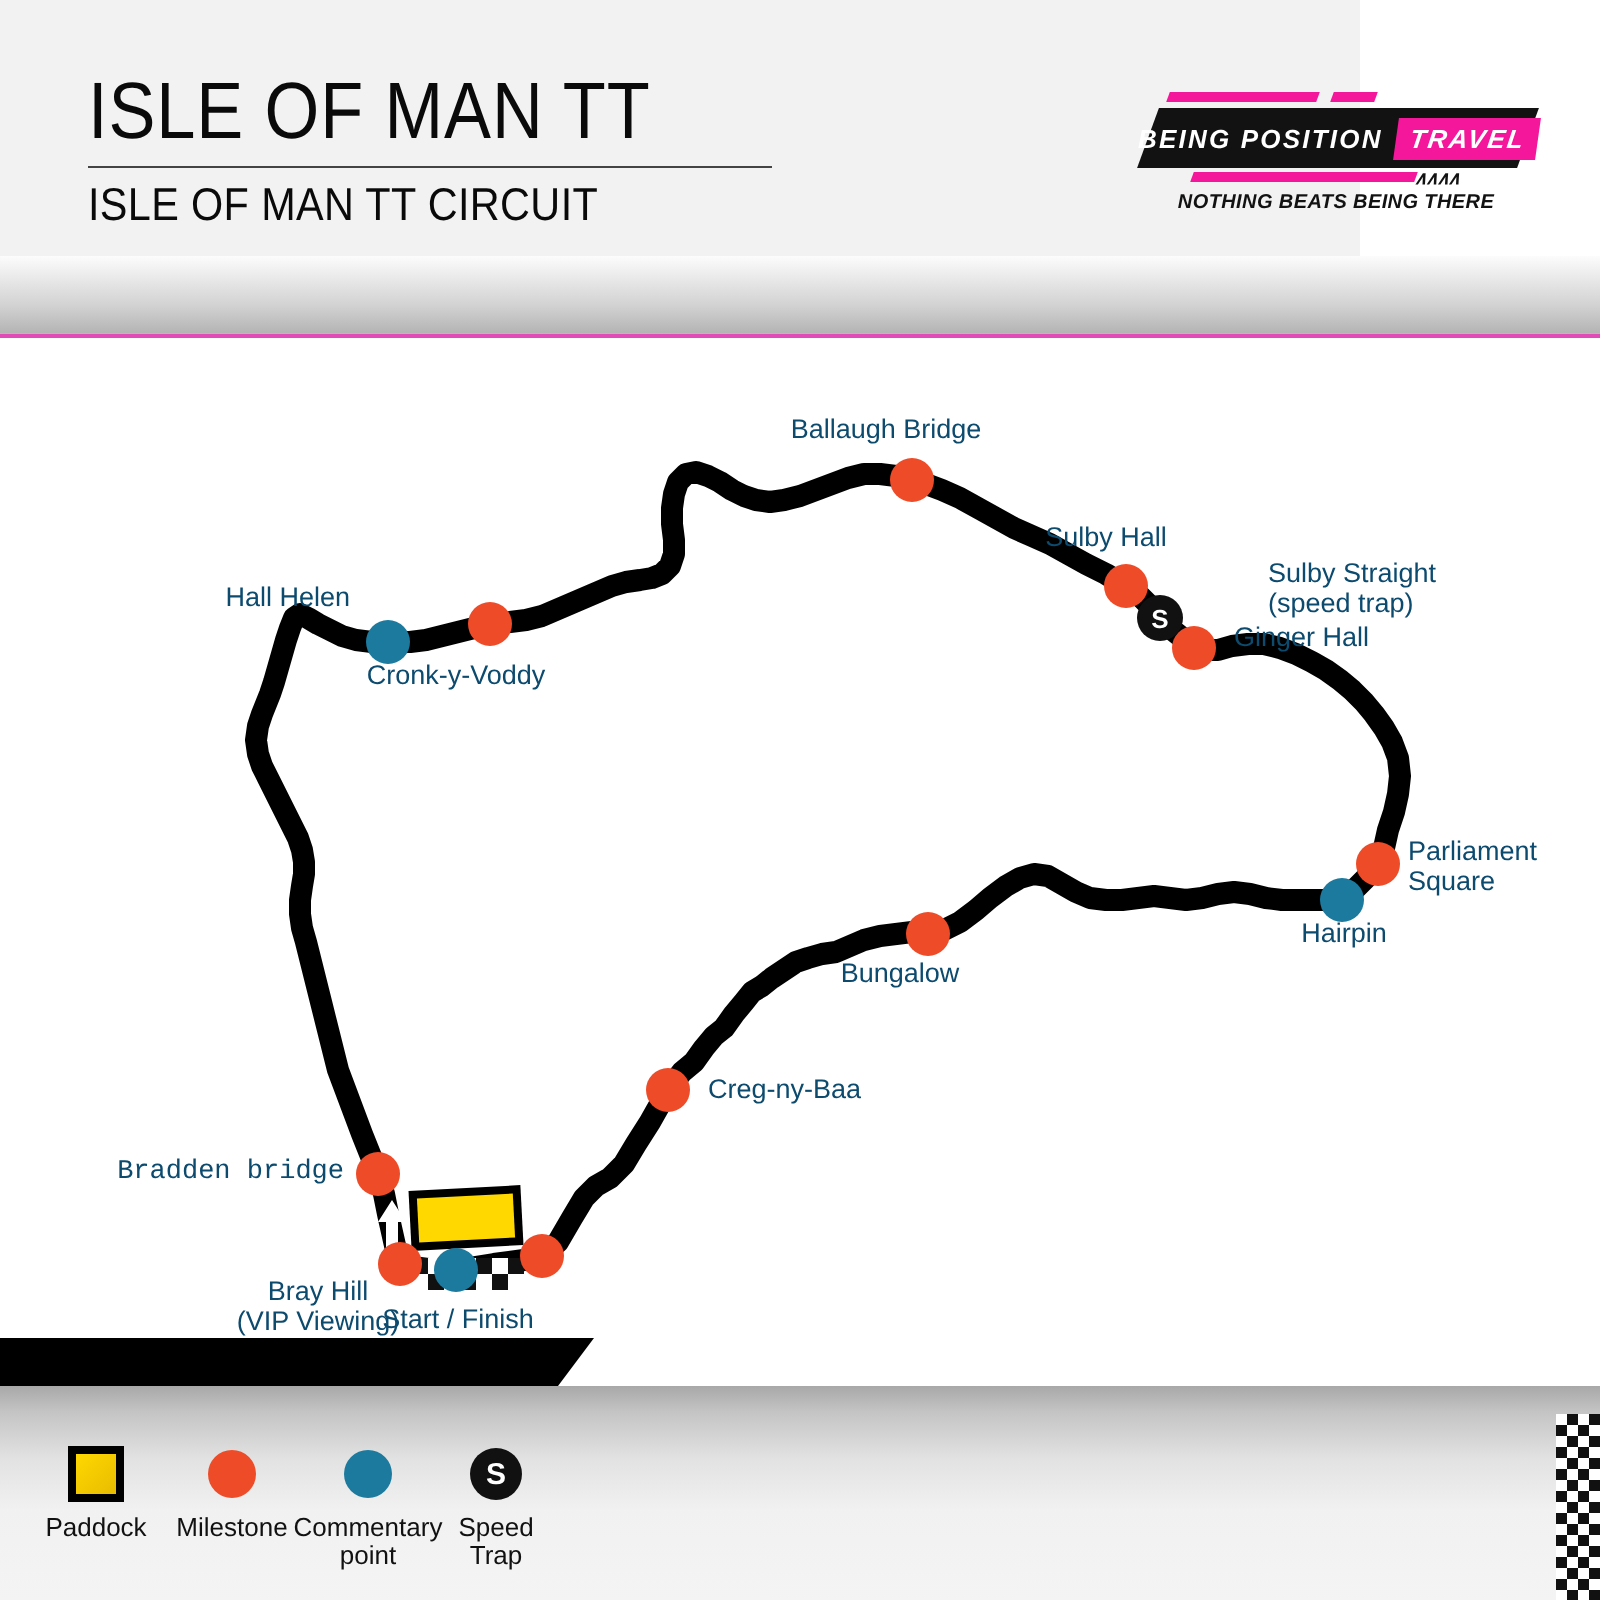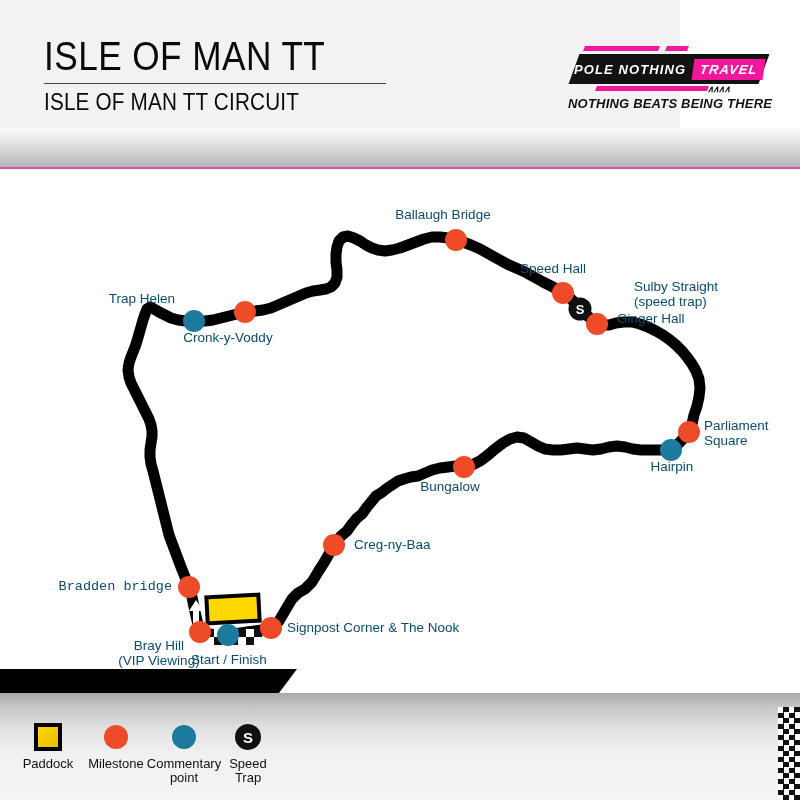--- a/index.html
+++ b/index.html
@@ -58,21 +58,21 @@
     font-size:13px;font-weight:700;font-style:italic;color:#ffffff;
     background:#f5179b;padding:3px 6px 3px 7px;margin-left:7px;
     letter-spacing:1.1px;transform:skewX(-8deg);white-space:nowrap;
   }
   #logo-squiggle{
     position:absolute;left:148px;top:40px;font-size:9px;color:#121212;
     letter-spacing:-1px;font-weight:700;transform:skewX(-20deg);
   }
   #logo-tagline{
     position:absolute;left:8px;top:52px;width:200px;text-align:center;
-    font-size:13px;font-style:italic;font-weight:700;color:#121212;
+    font-size:10px;font-style:italic;font-weight:700;color:#121212;
     letter-spacing:0.2px;white-space:nowrap;
   }
 
   
   #gray-band{
     position:absolute;left:0;top:128px;width:800px;height:40px;
     background:linear-gradient(to bottom,#fcfcfc 0%,#ededed 22%,#d2d2d2 62%,#b4b4b4 96%,#c9c9c9 100%);
   }
   #gray-band-line{
     position:absolute;left:0;top:167px;width:800px;height:2px;background:#e04bb8;
@@ -138,21 +138,21 @@
       <div id="title-rule"></div>
       <div id="sub-title">ISLE OF MAN  TT CIRCUIT</div>
     </div>
 
     <div id="logo">
       <div class="logo-dash" id="logo-dash-a"></div>
       <div class="logo-dash" id="logo-dash-b"></div>
       <div class="logo-dash" id="logo-dash-c"></div>
       <div id="logo-bar"></div>
       <div id="logo-text">
-        <span class="logo-word">POLE NOTHING</span>
+        <span class="logo-word">BEING POSITION</span>
         <span class="logo-travel">TRAVEL</span>
       </div>
       <div class="logo-dash" id="logo-dash-d"></div>
       <div id="logo-squiggle">∧∧∧∧</div>
       <div id="logo-tagline">NOTHING BEATS BEING THERE</div>
     </div>
   </div>
 
   <div id="gray-band"></div>
   <div id="gray-band-line"></div>
@@ -281,46 +281,45 @@
       <g>
           <circle cx="194" cy="152" r="11" fill="#1B7A9E"></circle>
         </g>
       <g>
           <circle cx="245" cy="143" r="11" fill="#EE4B28"></circle>
         </g>
     </svg>
 
     <div class="map-label center" style="left:373px;top:38px;width:140px;">Ballaugh Bridge</div>
 
-    <div class="map-label center" style="left:498px;top:92px;width:110px;">Speed Hall</div>
+    <div class="map-label center" style="left:498px;top:92px;width:110px;">Sulby Hall</div>
 
     <div class="map-label" style="left:634px;top:110px;white-space:pre;">Sulby Straight
 (speed trap)</div>
 
     <div class="map-label" style="left:617px;top:142px;">Ginger Hall</div>
 
     <div class="map-label" style="left:704px;top:249px;white-space:pre;">Parliament
 Square</div>
 
     <div class="map-label center" style="left:630px;top:290px;width:84px;">Hairpin</div>
 
     <div class="map-label center" style="left:400px;top:310px;width:100px;">Bungalow</div>
 
     <div class="map-label" style="left:354px;top:368px;">Creg-ny-Baa</div>
 
-    <div class="map-label" style="left:287px;top:451px;">Signpost Corner &amp; The Nook</div>
 
     <div class="map-label center" style="left:171px;top:483px;width:116px;">Start / Finish</div>
 
     <div class="map-label center" style="left:103px;top:469px;width:112px;white-space:pre;text-align:center;">Bray Hill
 (VIP Viewing)</div>
 
     <div class="map-label right" style="left:40px;top:410px;width:132px;font-family:Liberation Mono, monospace;">Bradden bridge</div>
 
-    <div class="map-label right" style="left:55px;top:122px;width:120px;">Trap Helen</div>
+    <div class="map-label right" style="left:55px;top:122px;width:120px;">Hall Helen</div>
 
     <div class="map-label center" style="left:169px;top:161px;width:118px;">Cronk-y-Voddy</div>
   </div>
 
   <div id="black-wedge"></div>
 
   <div id="footer"></div>
 
   <div id="legend">
     <div class="legend-item" style="left:3px;top:27px;">

